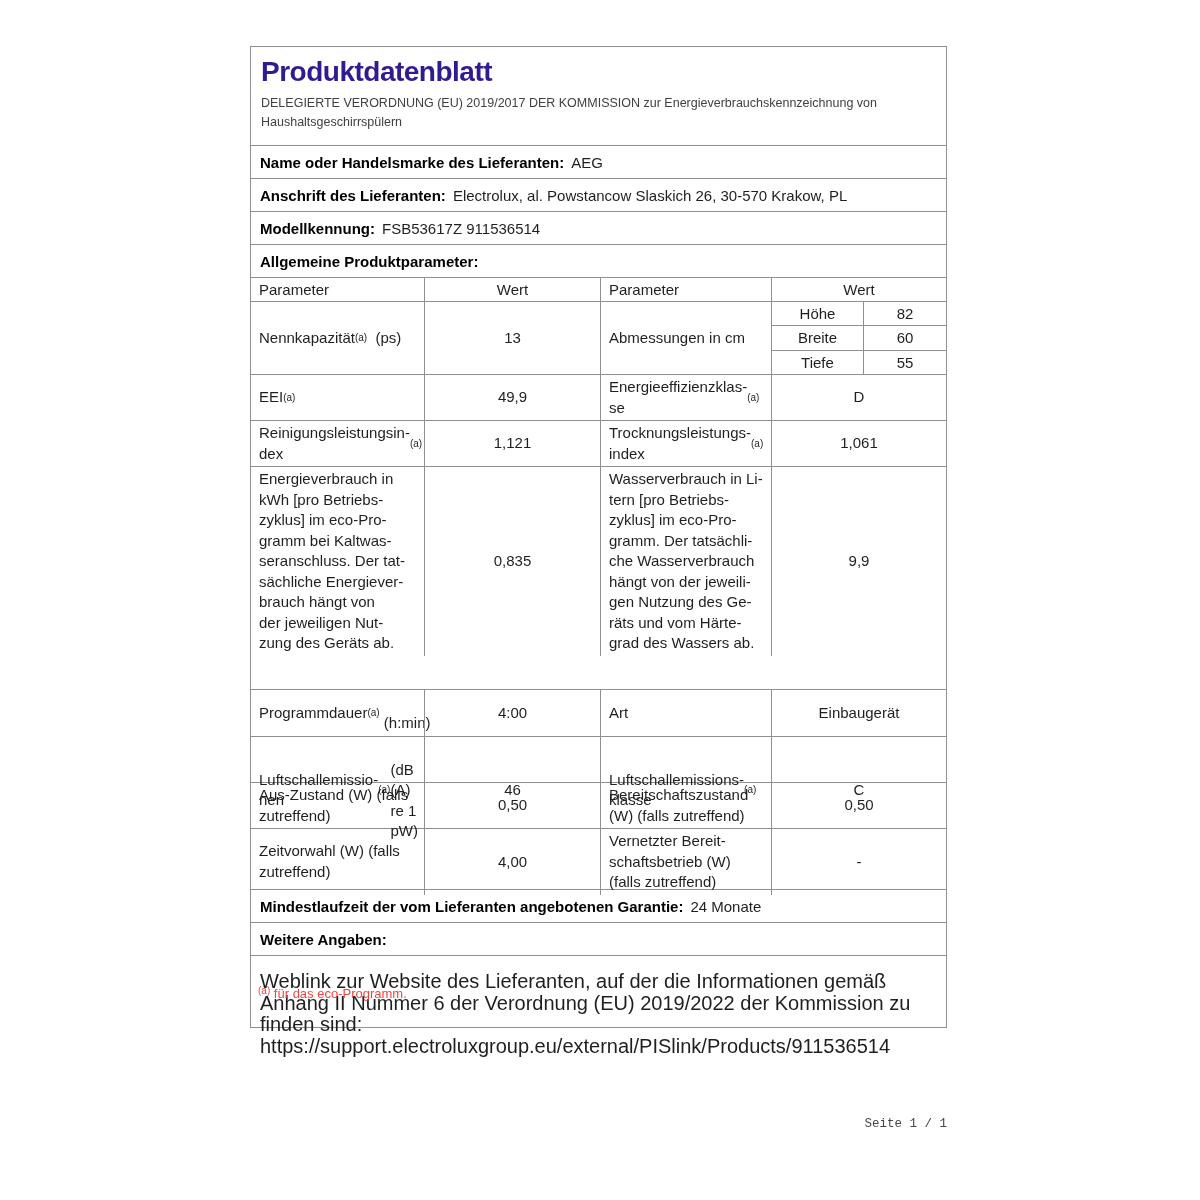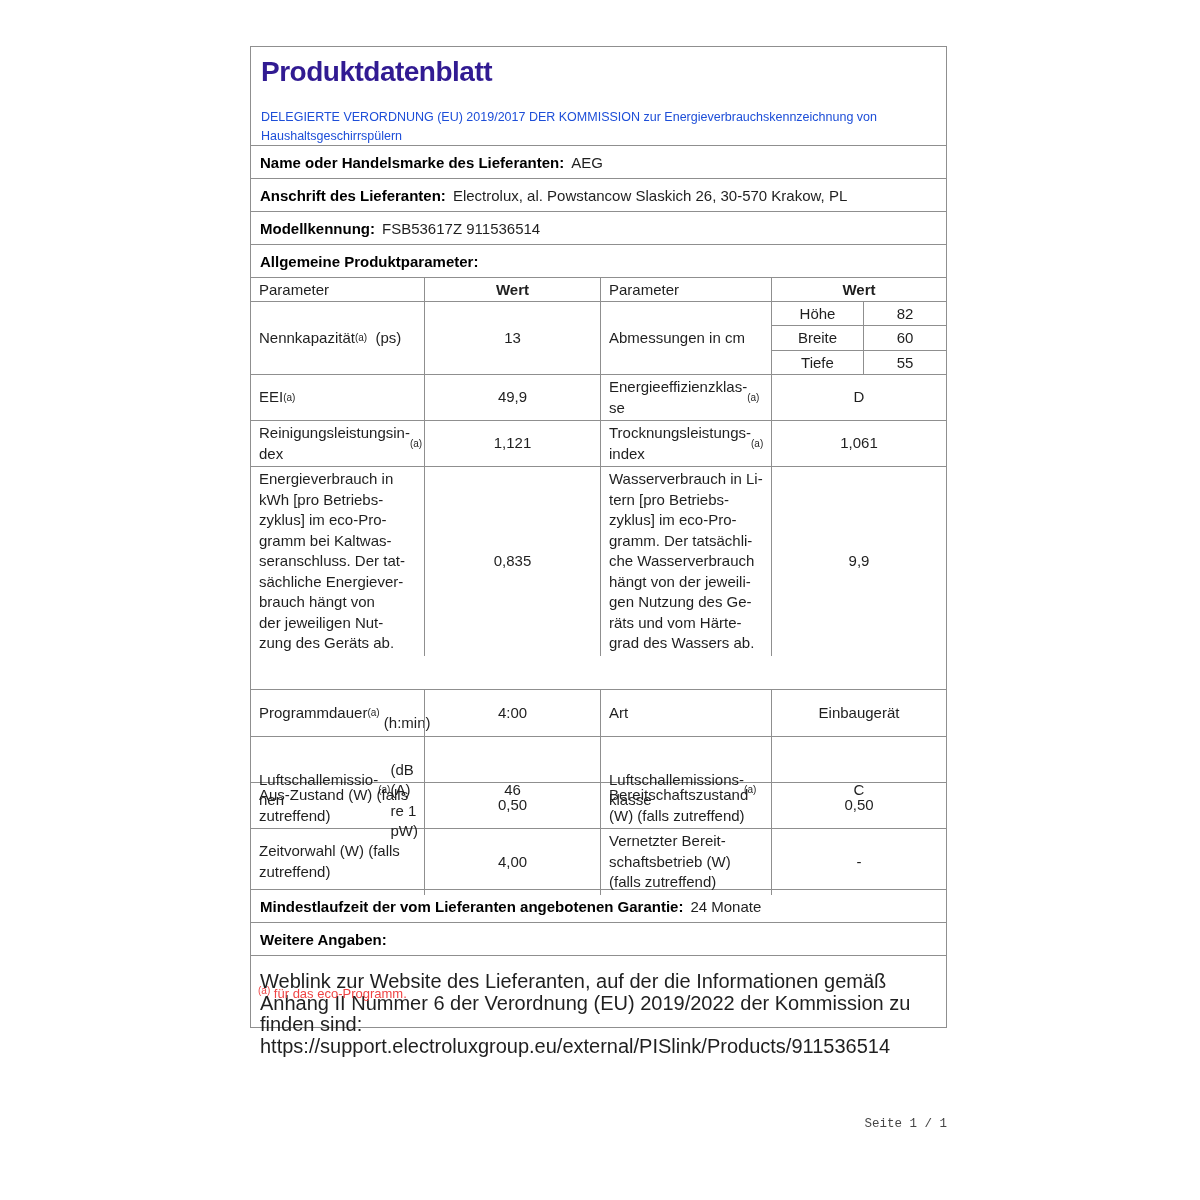--- a/index.html
+++ b/index.html
@@ -10,34 +10,34 @@
   .sheet{ position:absolute; left:250px; top:46px; width:697px; border:1px solid var(--line); background:#fff; }
 
   
   .w-row{ border-top:1px solid var(--line); display:flex; align-items:center; padding:16px 9px; font-size:15px; }
   .w-row:first-child{ border-top:none; }
   .lbl{ font-weight:bold; color:#000; }
   .val{ margin-left:7px; }
 
   .head-box{ display:block; height:98px; padding:9px 10px 0 10px; }
   .head-box h1{ font-size:28px; font-weight:bold; color:#311b92; letter-spacing:-0.5px; }
-  .subtitle{ margin-top:20px; font-size:12.5px; line-height:1.55; color:#1d4ed8; max-width:625px; }
+  .subtitle{ margin-top:6px; font-size:12.5px; line-height:1.55; color:#404040; max-width:625px; }
 
   .rh32{ height:32px; } .rh31{ height:31px; } .rh30{ height:30px; }
   .rh72{ height:72px; align-items:flex-start; }
 
   
   .t-row{ display:grid; grid-template-columns:173px 176px 171px 1fr; border-top:1px solid var(--line); font-size:15px; }
   .t-row > div{ border-left:1px solid var(--line); }
   .t-row > div:first-child{ border-left:none; }
   .cell{ display:flex; align-items:center; line-height:20.5px; }
   .p-cell{ padding:2px 6px 2px 8px; text-align:left; white-space:pre-line; }
   .v-cell{ justify-content:center; text-align:center; padding:2px 4px; }
   .hdr .p-cell{ white-space:normal; }
-  .hdr .v-cell{ font-weight:bold; }
+  .hdr .v-cell{ font-weight:normal; }
   .rh24{ height:24px; } .rh73{ height:73px; } .rh46{ height:46px; }
   .rh187{ height:187px; } .rh47{ height:47px;margin-top:36px; } .rh61{ height:61px; }
 
   .fn{ font-size:10px; vertical-align:4px; line-height:0; }
 
   
   .dims{ display:flex; flex-direction:column; padding:0 !important; }
   .dim-row{ flex:1; display:grid; grid-template-columns:91px 1fr; }
   .dim-row + .dim-row{ border-top:1px solid var(--line); }
   .dim-row > div{ display:flex; align-items:center; justify-content:center; }

